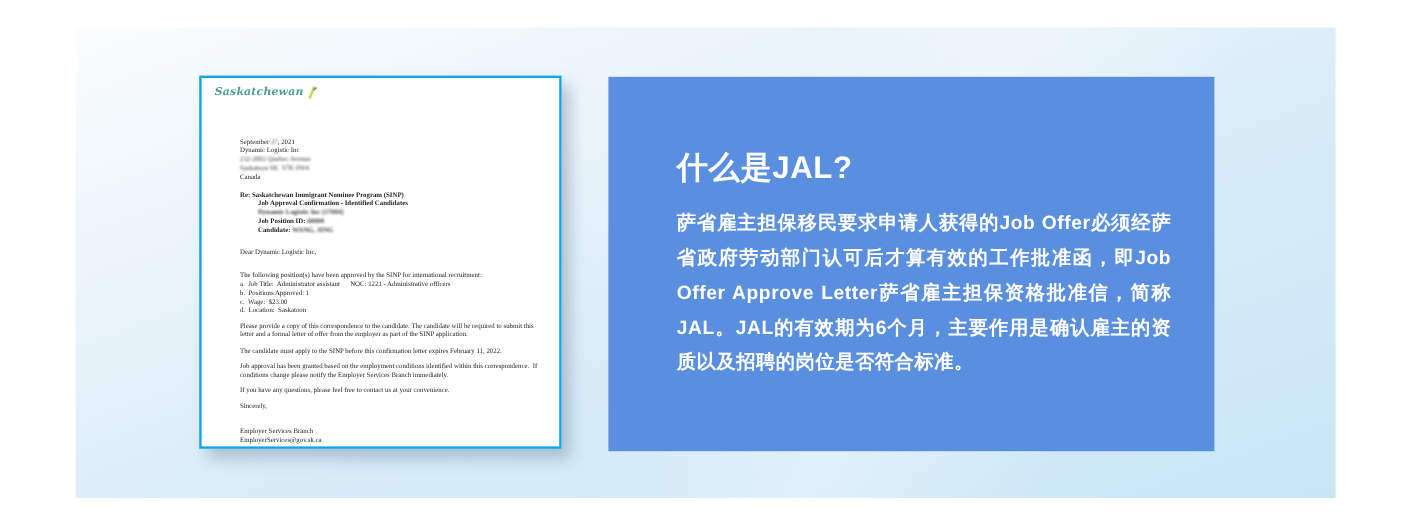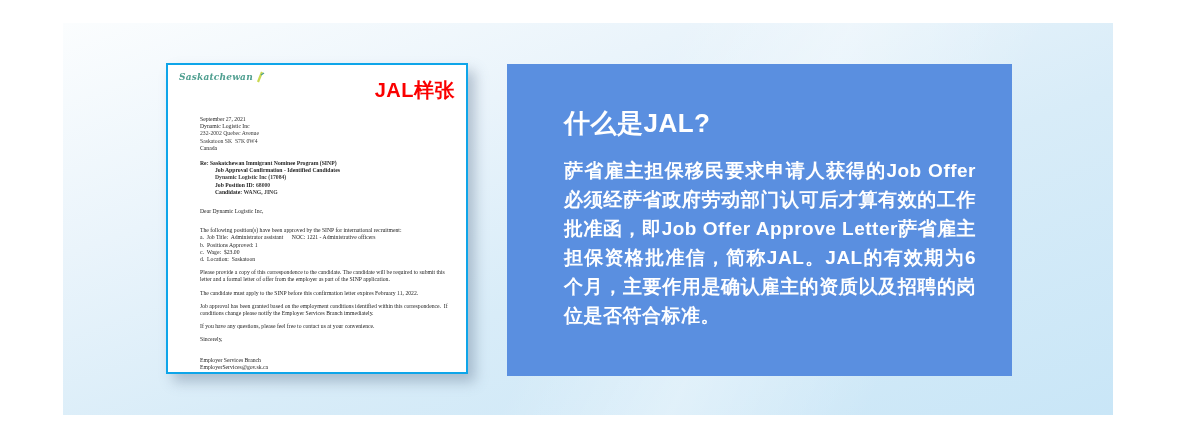--- a/index.html
+++ b/index.html
@@ -53,47 +53,46 @@
   .salutation { margin:12px 0 12px 0 !important; }
   .para { margin-top:6px !important; }
   .sig-block { margin-top:13px; }
 
   
   .info-panel {
     position:absolute; left:507px; top:64px; width:505px; height:312px;
     background:#5a8fe0;
     color:#ffffff;
     box-sizing:border-box;
-    padding:42px 34px 0 57px;
+    padding:58px 34px 0 57px;
   }
   .info-title {
     margin:0; font-size:26px; font-weight:bold; letter-spacing:0.5px;
   }
   .info-text {
     margin:15px 0 0 0; width:412px;
-    font-size:19px; font-weight:bold;
+    font-size:16px; font-weight:bold;
     line-height:29px; text-align:justify; letter-spacing:0.5px;
   }
 </style>
 </head>
 <body>
 
 <div class="bg-rect"></div>
 
 <div class="doc-card">
 
   <div class="logo">
     <span class="logo-text">Saskatchewan</span>
     <svg width="10" height="12" viewBox="0 0 10 12">
       <path d="M3 11 L7 1" stroke="#c9d84f" stroke-width="2.2" fill="none"></path>
       <path d="M6 4 L9 2" stroke="#4f9f90" stroke-width="1.4" fill="none"></path>
     </svg>
   </div>
 
-  <div class="jal-label">JAL样张</div>
 
   <div class="letter">
     <p class="date-line"><span>September </span><span class="blur">27</span><span>, 2021</span></p>
 
     <div>
       <p>Dynamic Logistic Inc</p>
       <p class="blur">232-2002 Quebec Avenue</p>
       <p class="blur">Saskatoon SK  S7K 0W4</p>
       <p>Canada</p>
     </div>

